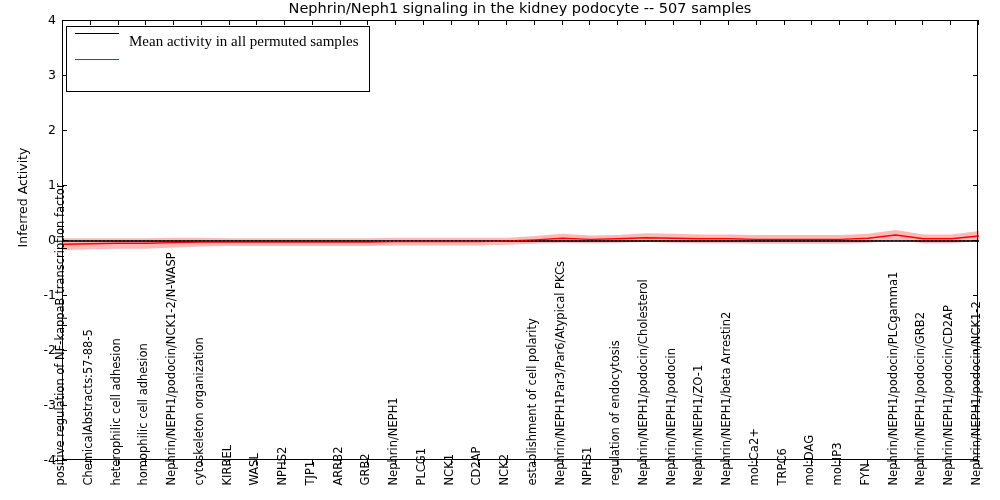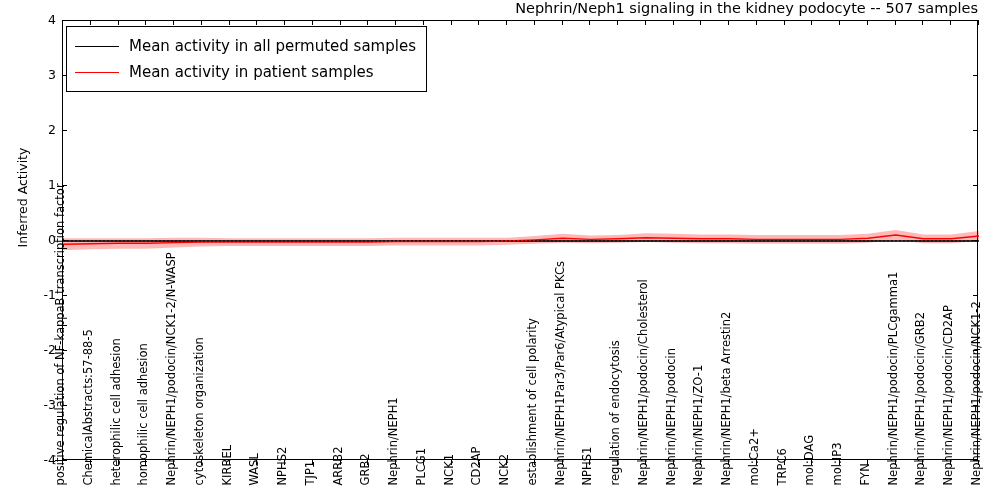--- a/index.html
+++ b/index.html
@@ -27,21 +27,21 @@
     height: 440px;
     border: 1px solid #000000;
     box-sizing: border-box;
     overflow: visible;
   }
   .chart-title {
     position: absolute;
     left: 62px;
     top: 0px;
     width: 916px;
-    text-align: right;
+    text-align: center;
     font-size: 14.5px;
     color: #000000;
     white-space: nowrap;
   }
   .y-axis-label {
     position: absolute;
     left: -58px;
     top: 190px;
     width: 160px;
     text-align: center;
@@ -107,22 +107,23 @@
     position: absolute;
     left: 66px;
     top: 26px;
     background: #ffffff;
     border: 1px solid #000000;
     padding: 6px 10px 6px 8px;
     box-sizing: border-box;
   }
   .legend-row {
     display: flex;
-    align-items: center;
+    align-items: flex-start;
     height: 26px;
+    font-family: Liberation Serif, serif;
   }
   .legend-line {
     width: 44px;
     height: 0;
     border-top: 1.4px solid #000000;
     margin-right: 10px;
   }
   .legend-line.red {
     border-top-color: #ff0000;
   }
@@ -293,17 +294,16 @@
       <div class="xlabel" style="left: 982px; top: 0px; transform: rotate(-90deg) translate(-474px, 0px);">Nephrin/NEPH1/podocin/NCK1-2</div>
     </div>
 
   <div class="legend">
     <div class="legend-row">
       <span class="legend-line"></span>
       <span class="legend-text">Mean activity in all permuted samples</span>
     </div>
     <div class="legend-row">
       <span class="legend-line red"></span>
-      <span class="legend-text">Mean activity in patient samples</span>
     </div>
   </div>
 
 </div>
 
 </body></html>

